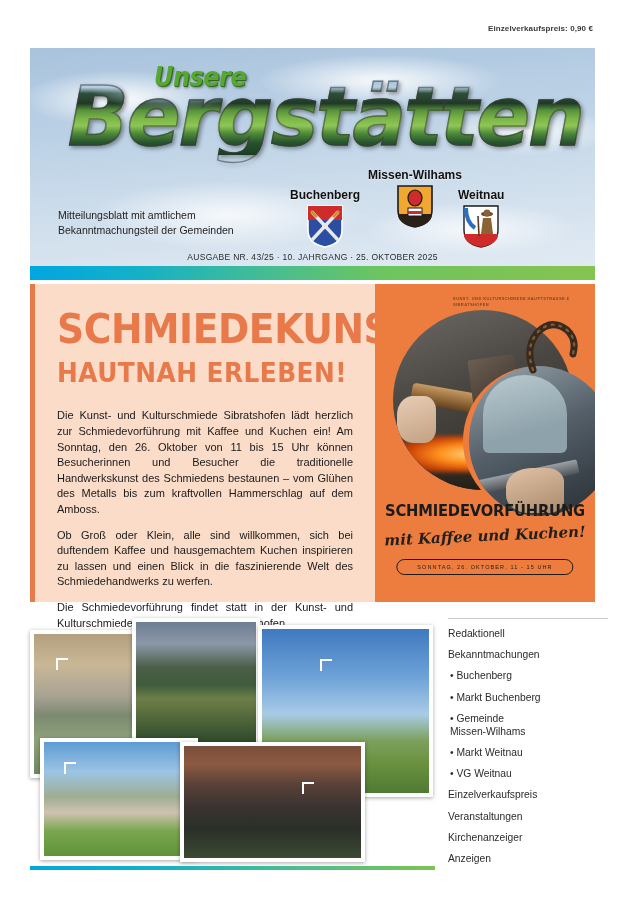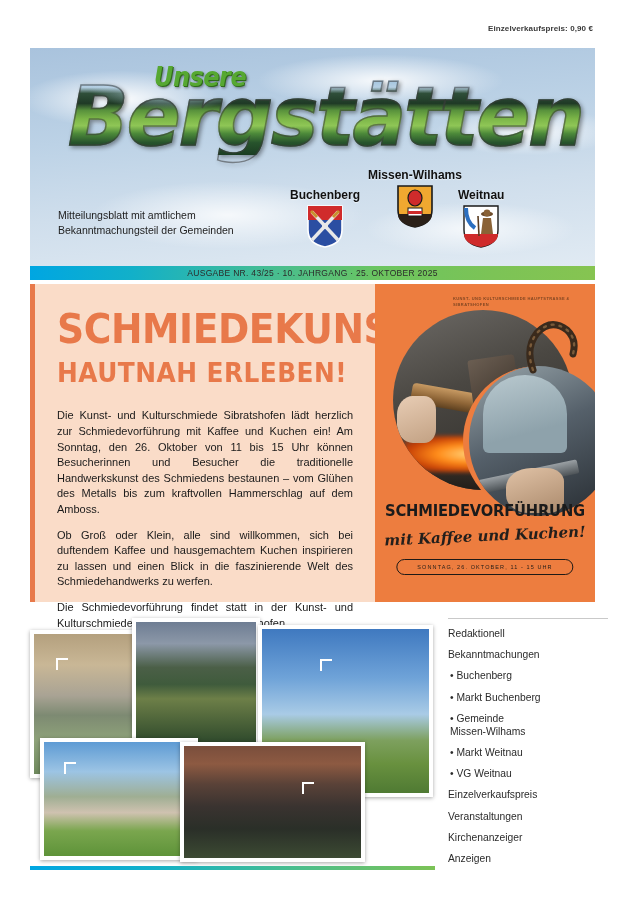--- a/index.html
+++ b/index.html
@@ -80,21 +80,21 @@
     text-shadow: 0 1px 1px rgba(255,255,255,.6);
     white-space: nowrap;
   }
   .town-buchenberg { left: 0px; top: 20px; }
   .town-missen { left: 78px; top: 0px; }
   .town-weitnau { left: 168px; top: 20px; }
   .crest { width: 38px; height: 44px; margin: 2px auto 0; display:block; }
 
   
   .issue-line {
-    position: absolute; left: 0; right: 0; top: 268px;
+    position: absolute; left: 0; right: 0; top: 252px;
     text-align: center;
     font-size: 8.5px; letter-spacing: .3px; color: #2b2b2b;
   }
 
   
   .article {
     position: absolute; left: 30px; top: 284px;
     width: 565px; height: 318px;
     display: flex;
   }

